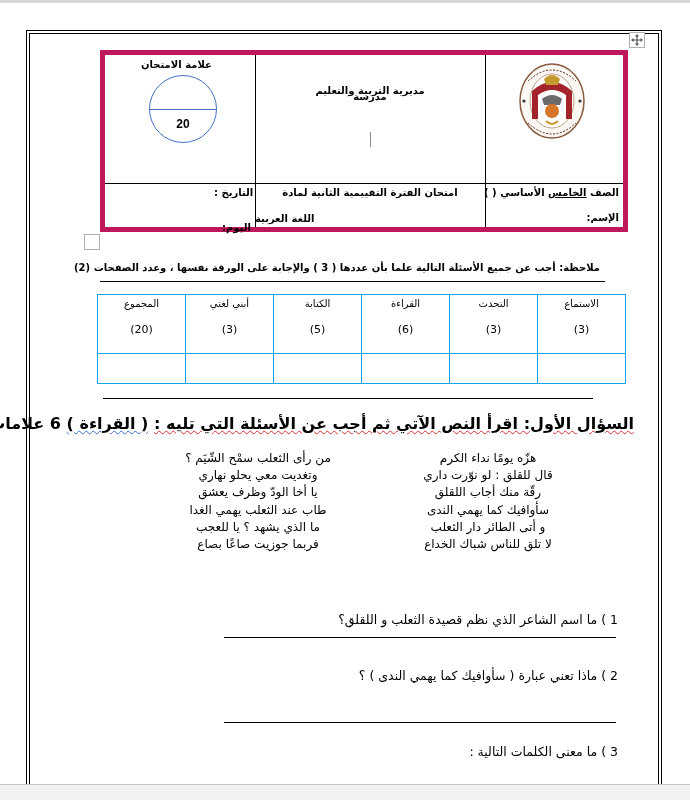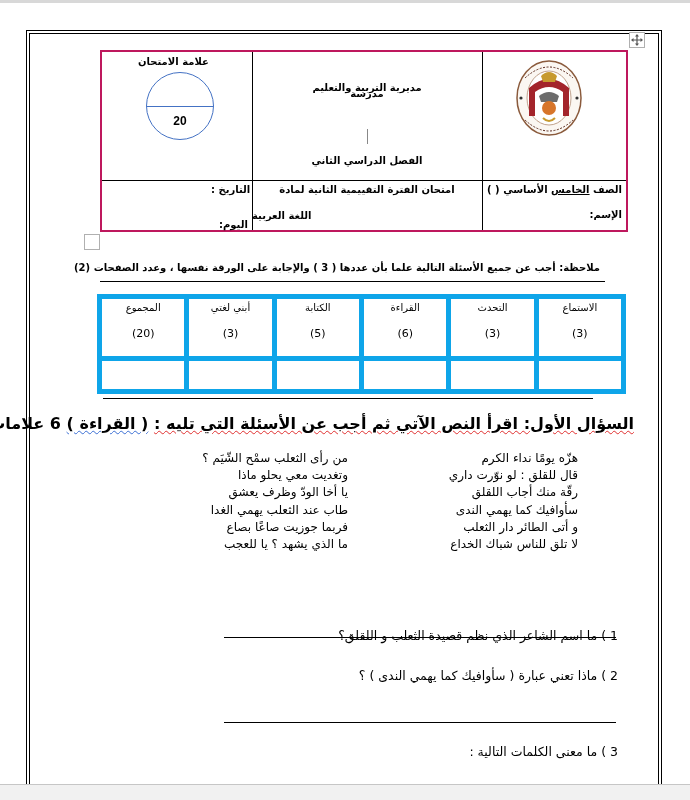--- a/index.html
+++ b/index.html
@@ -26,21 +26,21 @@
   }
   .move-handle {
     position: absolute; left: 629px; top: 32px; width: 16px; height: 16px;
     border: 1px solid #b0b0b0; background: #fff; box-sizing: border-box;
     display: flex; align-items: center; justify-content: center;
   }
 
   
   .hdr {
     position: absolute; left: 100px; top: 50px; width: 528px; height: 182px;
-    border: 2px solid #be185d; box-sizing: border-box;
+    border: 5px solid #be185d; box-sizing: border-box;
   }
   .hdr .vline { position: absolute; top: 0; bottom: 0; width: 1px; background: #000; }
   .hdr .hline { position: absolute; left: 0; right: 0; height: 1px; background: #000; top: 128px; }
   .t { position: absolute; font-size: 10px; white-space: nowrap; direction: rtl; }
   .b { font-weight: bold; }
 
   .score-circle {
     position: absolute; left: 44px; top: 20px; width: 68px; height: 68px;
     border: 1.3px solid #4472c4; border-radius: 50%; box-sizing: border-box;
   }
@@ -59,39 +59,39 @@
     font-size: 10px; font-weight: bold; direction: rtl; white-space: nowrap;
   }
   .note-line { position: absolute; left: 100px; top: 281px; width: 505px; height: 1px; background: #000; }
 
   
   .marks {
     position: absolute; left: 97px; top: 294px; width: 529px; height: 90px;
     border-collapse: collapse; table-layout: fixed; direction: rtl;
   }
   .marks td {
-    border: 5px solid #0ea5e9; text-align: center; font-size: 10px; padding: 0;
+    border: 1px solid #0ea5e9; text-align: center; font-size: 10px; padding: 0;
     font-family: "DejaVu Sans", sans-serif;
   }
   .marks .top { height: 57px; vertical-align: top; }
   .marks .top .lbl { display: block; margin-top: 3px; }
   .marks .top .val { display: block; margin-top: 14px; font-size: 11px; }
   .marks .bot { height: 28px; }
 
   .sep-line { position: absolute; left: 103px; top: 398px; width: 490px; height: 1px; background: #000; }
 
   .q-title {
     position: absolute; right: 56px; top: 414px; font-size: 16px; font-weight: bold;
     direction: rtl; white-space: nowrap;
   }
   .squig-red { text-decoration: underline wavy #e03030; text-decoration-thickness: 1px; }
   .squig-blue { text-decoration: underline wavy #3b6fd4; text-decoration-thickness: 1px; }
   .ul { text-decoration: underline; }
 
-  .poem { position: absolute; top: 450px; font-size: 12px; line-height: 17.2px; direction: rtl; }
+  .poem { position: absolute; top: 450px; font-size: 12px; line-height: 17.2px; direction: rtl; text-align: center; }
   .poem div { white-space: nowrap; }
   .poem.right { left: 398px; width: 180px; }
   .poem.left { left: 168px; width: 180px; }
 
   .q { position: absolute; right: 72px; font-size: 12.5px; direction: rtl; white-space: nowrap; }
   .ans-line { position: absolute; left: 224px; width: 392px; height: 1px; background: #000; }
   .cut-text { position: absolute; right: 101px; top: 796px; font-size: 14px; direction: rtl; overflow: hidden; height: 8px; font-family: Liberation Mono, monospace; }
 </style>
 </head>
 <body>
@@ -114,21 +114,20 @@
 
   <div class="t b" style="left:36px; top:4px;">علامة الامتحان</div>
   <div class="score-circle">
     <div class="mid"></div>
     <div class="score-val">20</div>
   </div>
 
   <div class="t b" style="left:150px; width:230px; text-align:center; top:30px;">مديرية التربية والتعليم</div>
   <div class="t b" style="left:150px; width:230px; text-align:center; top:36px;">مدرسة</div>
   <div class="cursor-mark"></div>
-  <div class="t b" style="left:150px; width:230px; text-align:center; top:103px;">الفصل الدراسي الثاني</div>
 
   <svg style="position:absolute; left:413px; top:6px;" width="68" height="80" viewBox="0 0 68 80">
     <ellipse cx="34" cy="40" rx="32" ry="37" fill="#fbf7f2" stroke="#8a5a3c" stroke-width="1.5"></ellipse>
     <ellipse cx="34" cy="40" rx="22" ry="27" fill="#fff" stroke="#b08a70" stroke-width="0.8"></ellipse>
     <circle cx="6" cy="40" r="1.6" fill="#333"></circle>
     <circle cx="62" cy="40" r="1.6" fill="#333"></circle>
     <path d="M14 30 Q34 12 54 30 L54 58 L48 58 L48 34 Q34 24 20 34 L20 58 L14 58 Z" fill="#a3242b"></path>
     <path d="M26 18 Q34 10 42 18 L40 24 L28 24 Z" fill="#c79a2e"></path>
     <path d="M24 38 Q34 30 44 38 L42 44 L26 44 Z" fill="#6c6c6c"></path>
     <circle cx="34" cy="50" r="7" fill="#d7752a"></circle>
@@ -206,28 +205,28 @@
 <div class="poem right">
   <div>هزّه يومًا نداء الكرم</div>
   <div>قال للقلق : لو نوّرت داري</div>
   <div>رقّة منك أجاب اللقلق</div>
   <div>سأوافيك كما يهمي الندى</div>
   <div>و أتى الطائر دار الثعلب</div>
   <div>لا تلق للناس شباك الخداع</div>
 </div>
 <div class="poem left">
   <div>من رأى الثعلب سمْح الشّيَم ؟</div>
-  <div>وتغديت معي يحلو ماذا</div>
+  <div>وتغديت معي يحلو نهاري</div>
   <div>يا أخا الودّ وظرف يعشق</div>
   <div>طاب عند الثعلب يهمي الغدا</div>
+  <div>ما الذي يشهد ؟ يا للعجب</div>
   <div>فربما جوزيت صاعًا بصاع</div>
-  <div>ما الذي يشهد ؟ يا للعجب</div>
-</div>
-
-<div class="q" style="top:628px;">1 ) ما اسم الشاعر الذي نظم قصيدة الثعلب و اللقلق؟</div>
+</div>
+
+<div class="q" style="top:612px;">1 ) ما اسم الشاعر الذي نظم قصيدة الثعلب و اللقلق؟</div>
 <div class="ans-line" style="top:637px;"></div>
 
 <div class="q" style="top:668px;">2 ) ماذا تعني عبارة ( سأوافيك كما يهمي الندى ) ؟</div>
 <div class="ans-line" style="top:722px;"></div>
 
 <div class="q" style="top:744px;">3 ) ما معنى الكلمات التالية :</div>
 <div class="cut-text">أ- نوّ</div>
 
 <div class="bottombar"></div>
 

